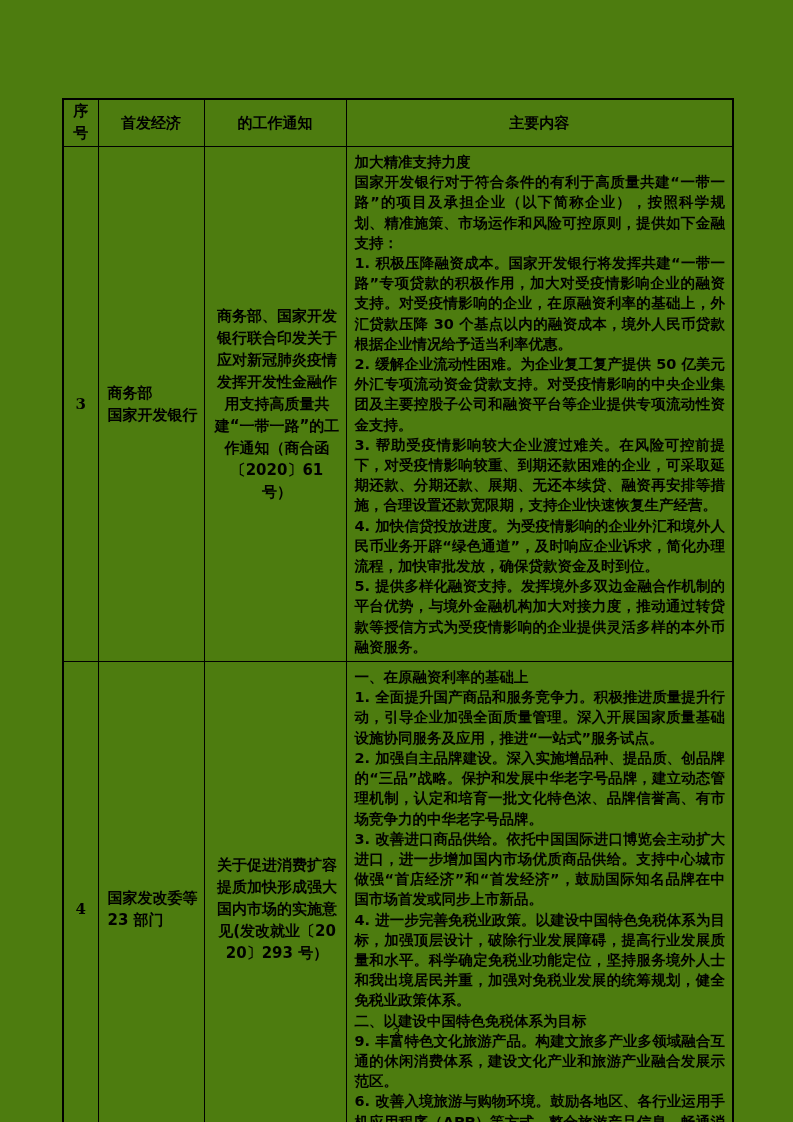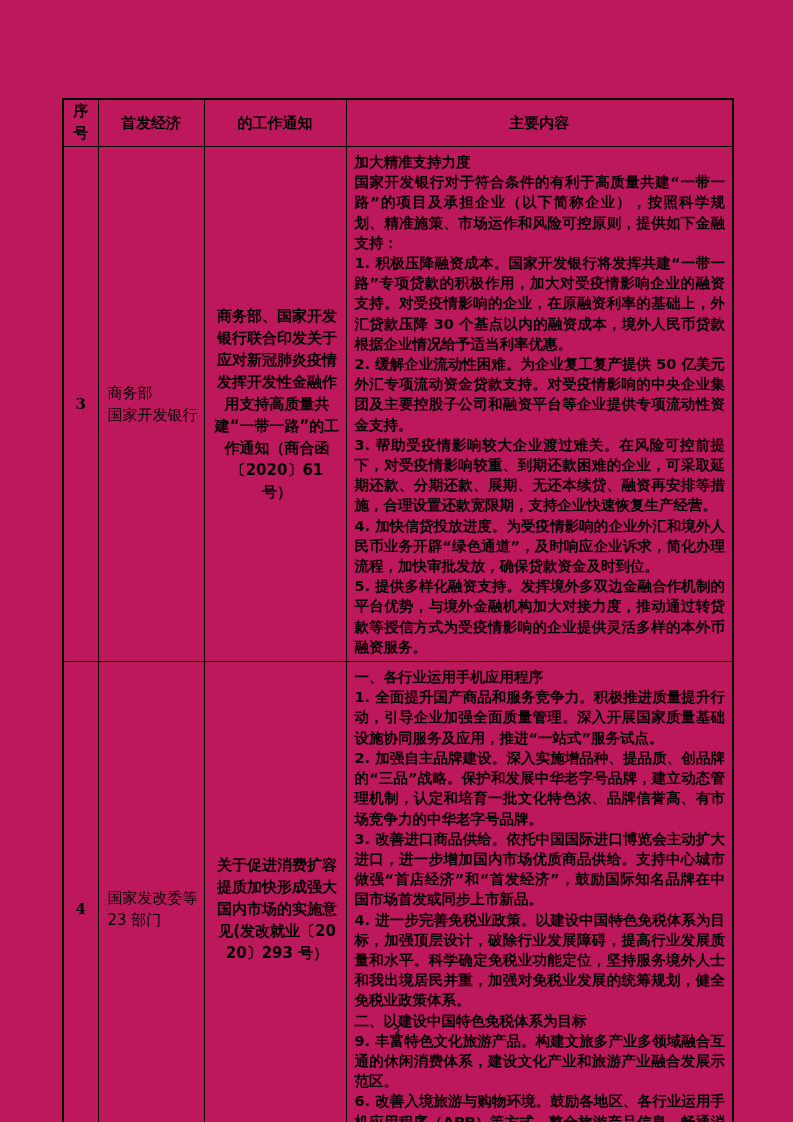--- a/index.html
+++ b/index.html
@@ -1,20 +1,20 @@
 <!DOCTYPE html>
 <html><head>
 <meta charset="utf-8">
 <style>
   html, body { margin: 0; padding: 0; background: #ffffff; }
   .page {
     position: relative;
     width: 793px;
     height: 1122px;
-    background: #be185d;
+    background: #4d7c0f;
     color: #000000;
     font-family: "DejaVu Sans", "Liberation Sans", sans-serif;
     overflow: hidden;
   }
   table.policy {
     position: absolute;
     left: 62px;
     top: 98px;
     width: 672px;
     border-collapse: collapse;
@@ -44,21 +44,21 @@
     vertical-align: middle;
     font-family: "DejaVu Serif", "Liberation Serif", serif;
     font-size: 15px;
     font-weight: bold;
   }
   td.c-agency {
     vertical-align: middle;
     text-align: left;
     padding: 4px 5px 4px 9px;
     font-size: 15px;
-    font-weight: normal;
+    font-weight: bold;
     line-height: 22px;
     white-space: pre-line;
     word-break: break-all;
   }
   td.c-name {
     vertical-align: middle;
     text-align: center;
     padding: 4px 5px 4px 9px;
     font-size: 15px;
     font-weight: bold;
@@ -121,21 +121,21 @@
           <p>3. 帮助受疫情影响较大企业渡过难关。在风险可控前提下，对受疫情影响较重、到期还款困难的企业，可采取延期还款、分期还款、展期、无还本续贷、融资再安排等措施，合理设置还款宽限期，支持企业快速恢复生产经营。</p>
           <p>4. 加快信贷投放进度。为受疫情影响的企业外汇和境外人民币业务开辟“绿色通道”，及时响应企业诉求，简化办理流程，加快审批发放，确保贷款资金及时到位。</p>
           <p>5. 提供多样化融资支持。发挥境外多双边金融合作机制的平台优势，与境外金融机构加大对接力度，推动通过转贷款等授信方式为受疫情影响的企业提供灵活多样的本外币融资服务。</p>
         </td>
       </tr>
       <tr class="r4">
         <td class="c-no">4</td>
         <td class="c-agency">国家发改委等 23 部门</td>
         <td class="c-name">关于促进消费扩容提质加快形成强大国内市场的实施意见(发改就业〔2020〕293 号）</td>
         <td class="c-content">
-          <p>一、各行业运用手机应用程序</p>
+          <p>一、在原融资利率的基础上</p>
           <p>1. 全面提升国产商品和服务竞争力。积极推进质量提升行动，引导企业加强全面质量管理。深入开展国家质量基础设施协同服务及应用，推进“一站式”服务试点。</p>
           <p>2. 加强自主品牌建设。深入实施增品种、提品质、创品牌的“三品”战略。保护和发展中华老字号品牌，建立动态管理机制，认定和培育一批文化特色浓、品牌信誉高、有市场竞争力的中华老字号品牌。</p>
           <p>3. 改善进口商品供给。依托中国国际进口博览会主动扩大进口，进一步增加国内市场优质商品供给。支持中心城市做强“首店经济”和“首发经济”，鼓励国际知名品牌在中国市场首发或同步上市新品。</p>
           <p>4. 进一步完善免税业政策。以建设中国特色免税体系为目标，加强顶层设计，破除行业发展障碍，提高行业发展质量和水平。科学确定免税业功能定位，坚持服务境外人士和我出境居民并重，加强对免税业发展的统筹规划，健全免税业政策体系。</p>
           <p>二、以建设中国特色免税体系为目标</p>
           <p>9. 丰富特色文化旅游产品。构建文旅多产业多领域融合互通的休闲消费体系，建设文化产业和旅游产业融合发展示范区。</p>
           <p>6. 改善入境旅游与购物环境。鼓励各地区、各行业运用手机应用程序（APP）等方式，整合旅游产品信息，畅通消费投诉渠</p>
         </td>
       </tr>
     </tbody>

